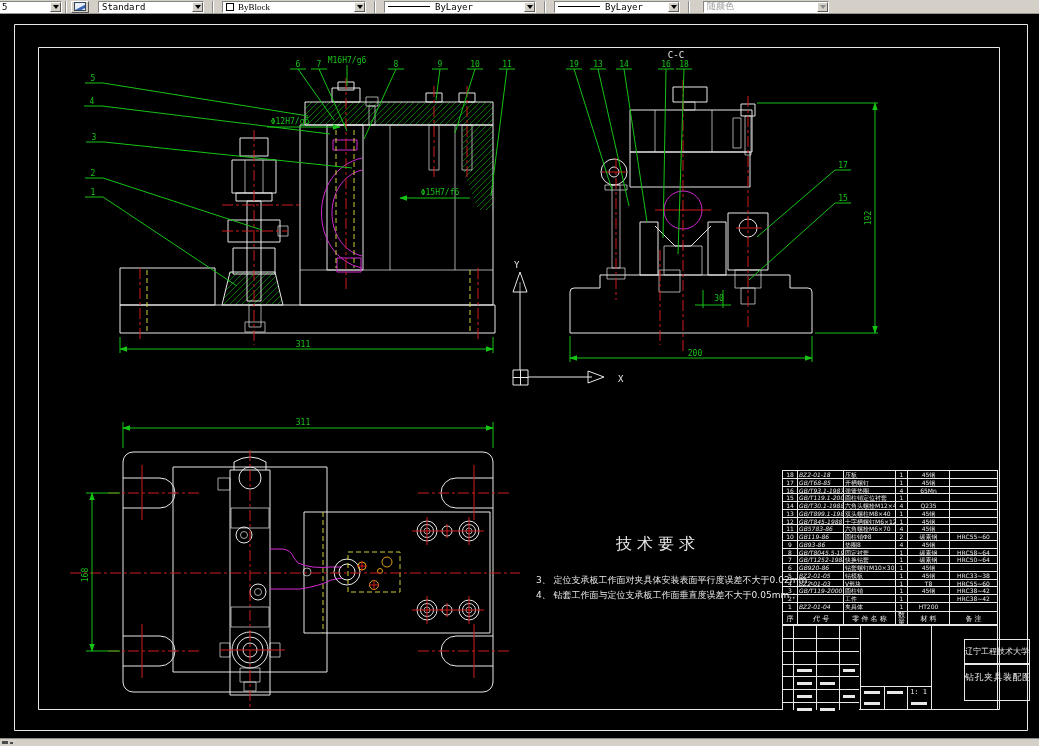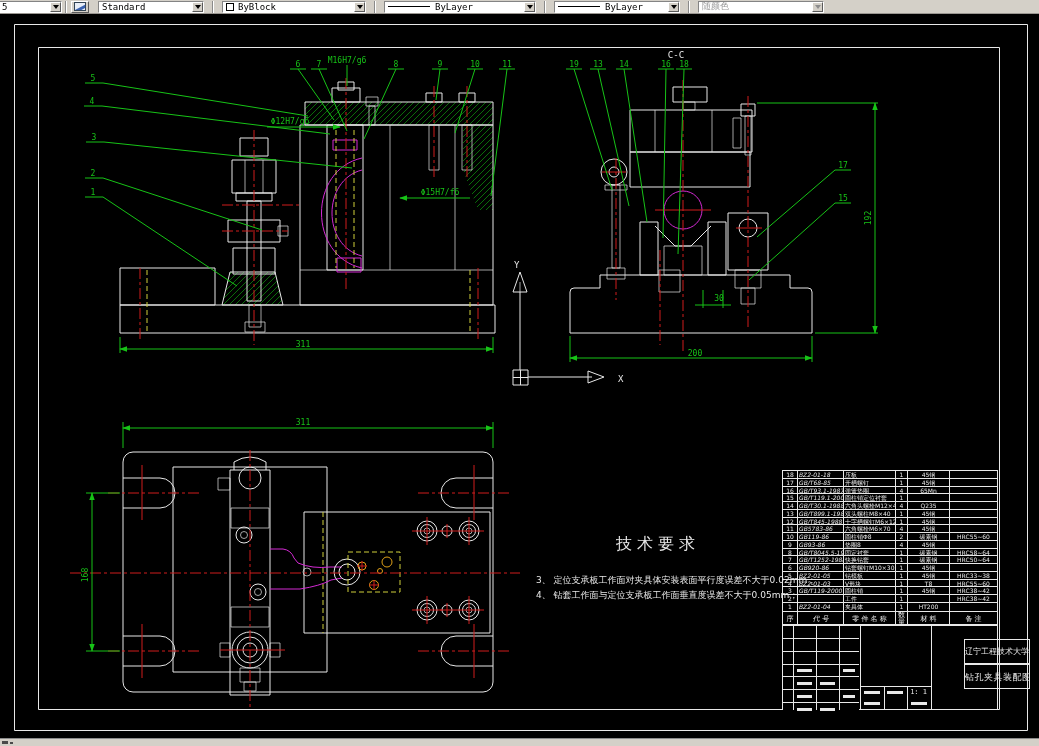--- a/index.html
+++ b/index.html
@@ -80,21 +80,21 @@
   .tb-mid{position:absolute;left:77px;top:0;width:70px;height:83px;border-left:1px solid var(--white);}
   .tb-mid .big{position:absolute;left:0;top:0;width:70px;height:61px;border-bottom:1px solid var(--white);}
   .tb-mid .row{position:absolute;left:0;width:70px;height:11px;display:flex;}
   .tb-mid .row i{flex:1;border-right:1px solid var(--white);position:relative;}
   .tb-mid .row i:last-child{border-right:none;}
   .tb-mid .row i.b:after{content:"";position:absolute;left:12%;top:35%;width:70%;height:3px;background:var(--white);}
   .tb-scale{position:absolute;right:3px;top:62px;font-size:7px;font-family:"DejaVu Sans Mono",monospace;}
   .tb-right{position:absolute;left:148px;top:0;width:66px;height:83px;border-left:1px solid var(--white);}
   .tb-cell{border:1px solid var(--white);text-align:center;overflow:hidden;white-space:nowrap;margin-left:32px;}
   .tb-univ{position:absolute;left:0;top:13px;width:66px;height:25px;font-size:8px;line-height:23px;}
-  .tb-title{position:absolute;left:0;top:38px;width:66px;height:25px;font-size:9px;line-height:25px;letter-spacing:0.5px;}
+  .tb-title{position:absolute;left:0;top:38px;width:66px;height:37px;font-size:9px;line-height:25px;letter-spacing:0.5px;}
 
   
   .statusstrip{position:absolute;left:0;top:738px;width:1039px;height:8px;background:var(--tbgray);border-top:1px solid #8a8a8a;}
   .statusstrip i{position:absolute;background:#4a4a4a;}
 </style>
 </head>
 <body>
 
 <div id="screen">
 
@@ -109,21 +109,21 @@
     <span class="toolbtn">
         <span class="styleglyph"></span>
       </span>
     <div class="combo" style="width:106px;margin-left:8px;">
       <span class="lbl">Standard</span>
       <span class="arrowbtn">
           <span class="tri"></span>
         </span>
     </div>
     <span class="sep" style="margin-left:8px;"></span>
-    <div class="combo" style="width:144px;margin-left:5px;">
+    <div class="combo" style="width:144px;margin-left:5px;font-family:Liberation Serif, serif;">
       <span class="swatch"></span>
       <span class="lbl">ByBlock</span>
       <span class="arrowbtn">
           <span class="tri"></span>
         </span>
     </div>
     <span class="sep" style="margin-left:8px;"></span>
     <div class="combo" style="width:152px;margin-left:5px;">
       <span class="lineglyph"></span>
       <span class="lbl">ByLayer</span>
@@ -133,21 +133,21 @@
     </div>
     <span class="sep" style="margin-left:8px;"></span>
     <div class="combo" style="width:126px;margin-left:5px;">
       <span class="lineglyph"></span>
       <span class="lbl">ByLayer</span>
       <span class="arrowbtn">
           <span class="tri"></span>
         </span>
     </div>
     <span class="sep" style="margin-left:8px;"></span>
-    <div class="combo" style="width:126px;margin-left:5px;">
+    <div class="combo" style="width:126px;margin-left:10px;">
       <span class="lbl disabled-text">随颜色</span>
       <span class="arrowbtn">
           <span class="tri gray"></span>
         </span>
     </div>
   </div>
 
   <div class="canvas">
     <svg width="1039" height="724" viewBox="0 14 1039 724">
       <defs>

